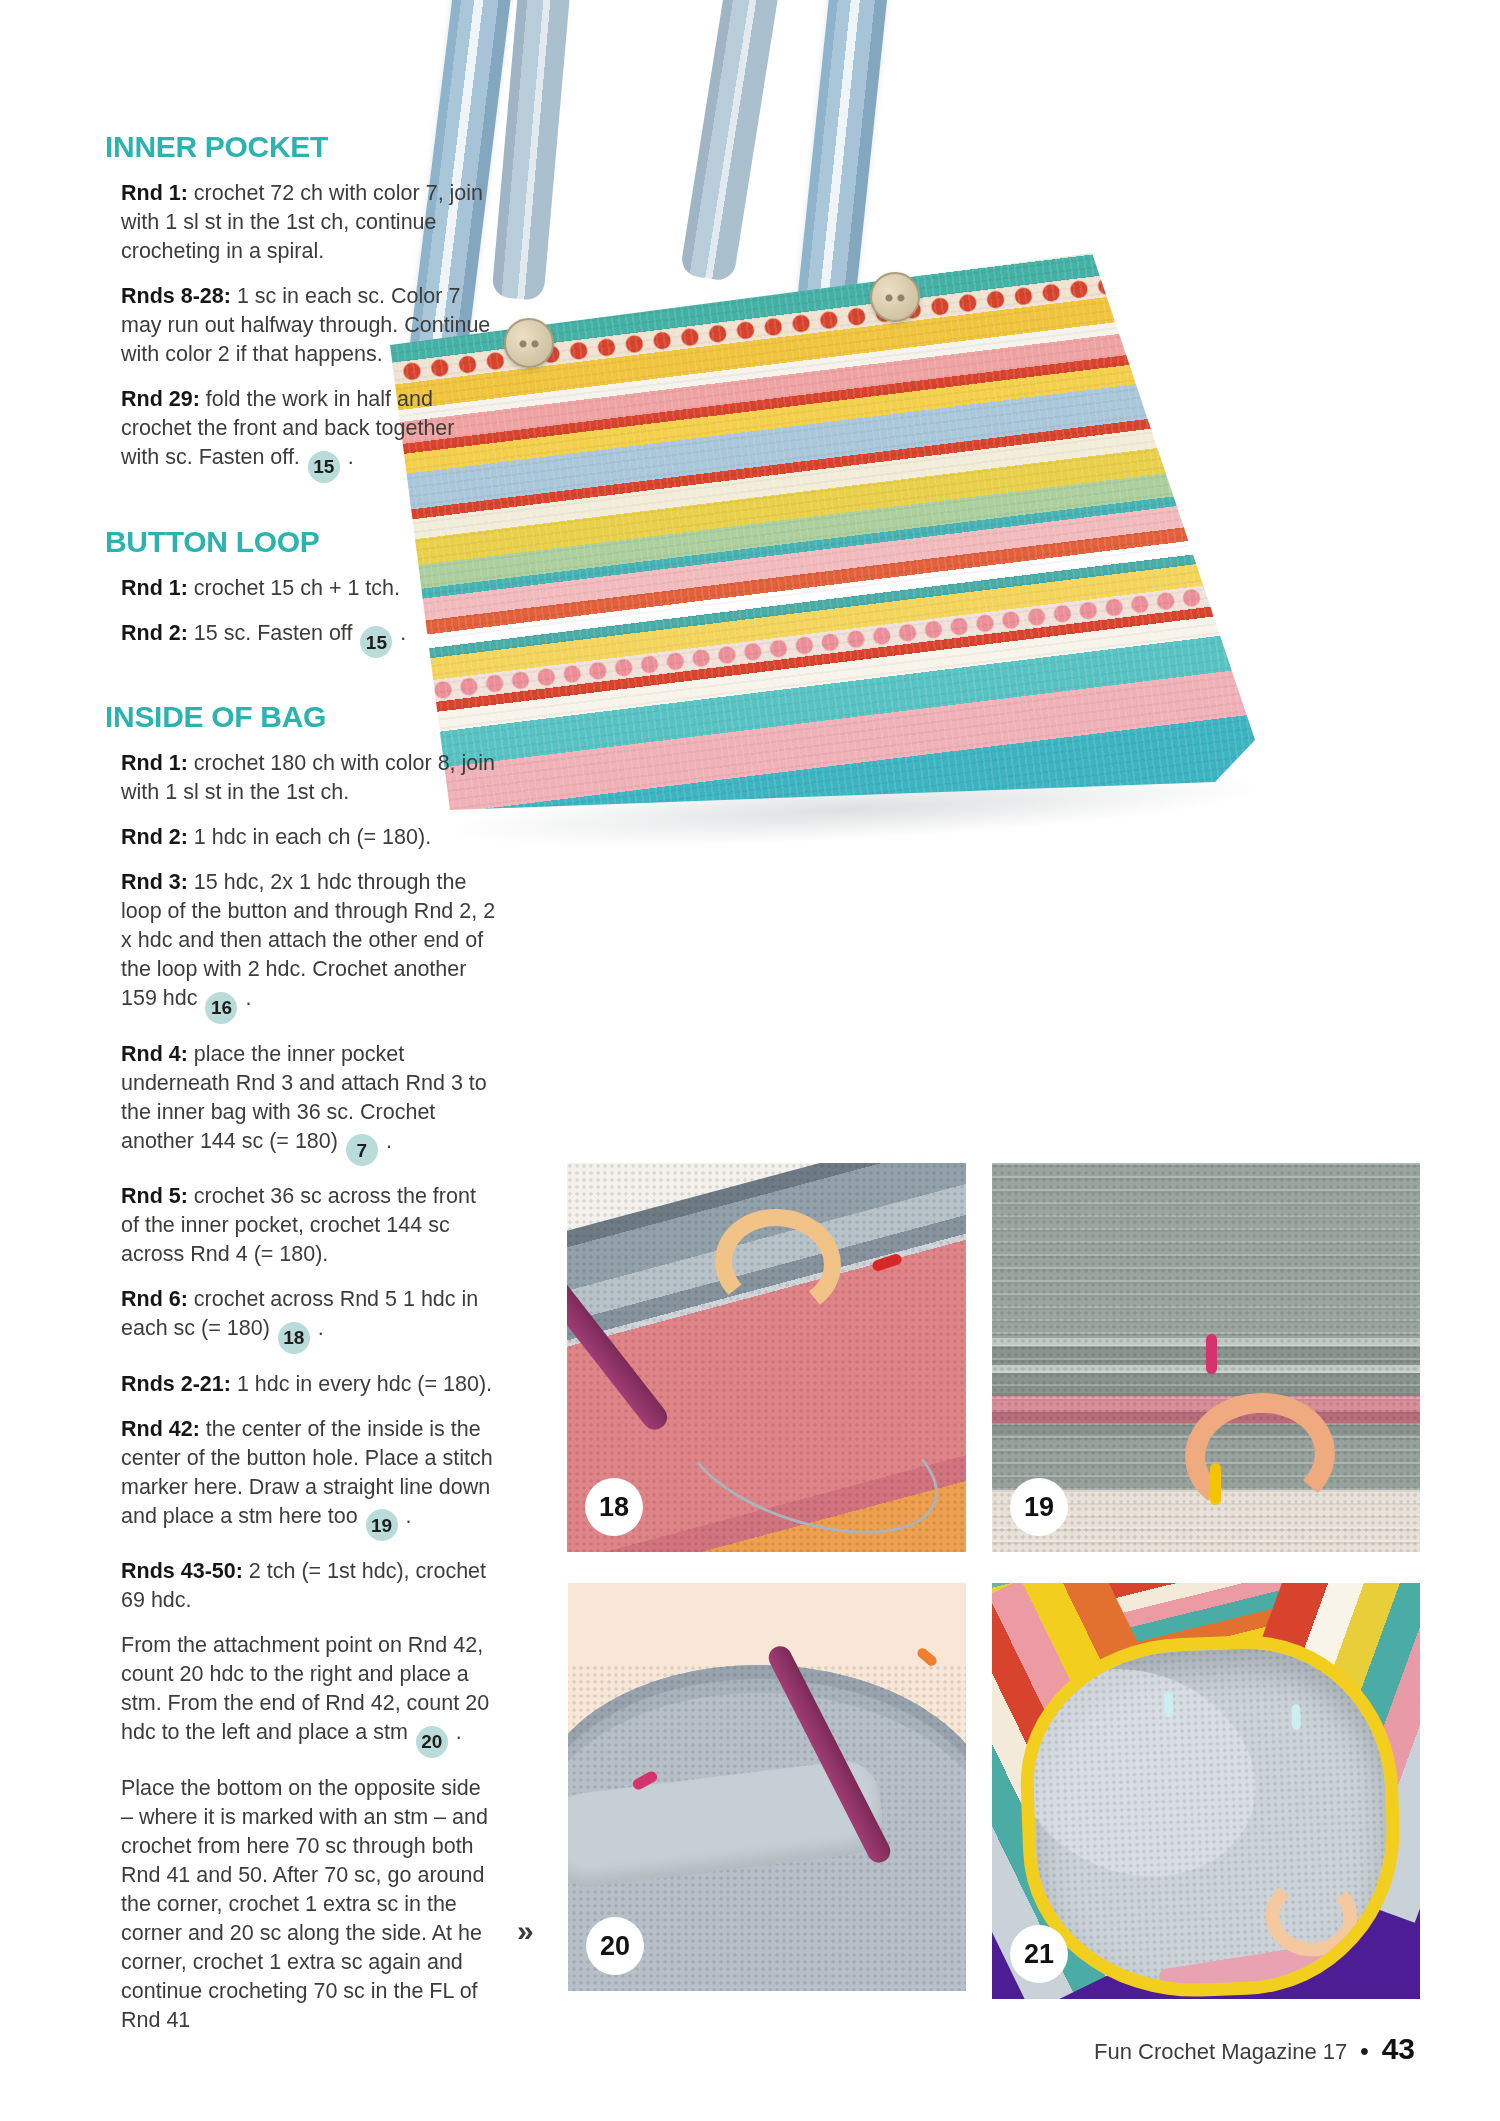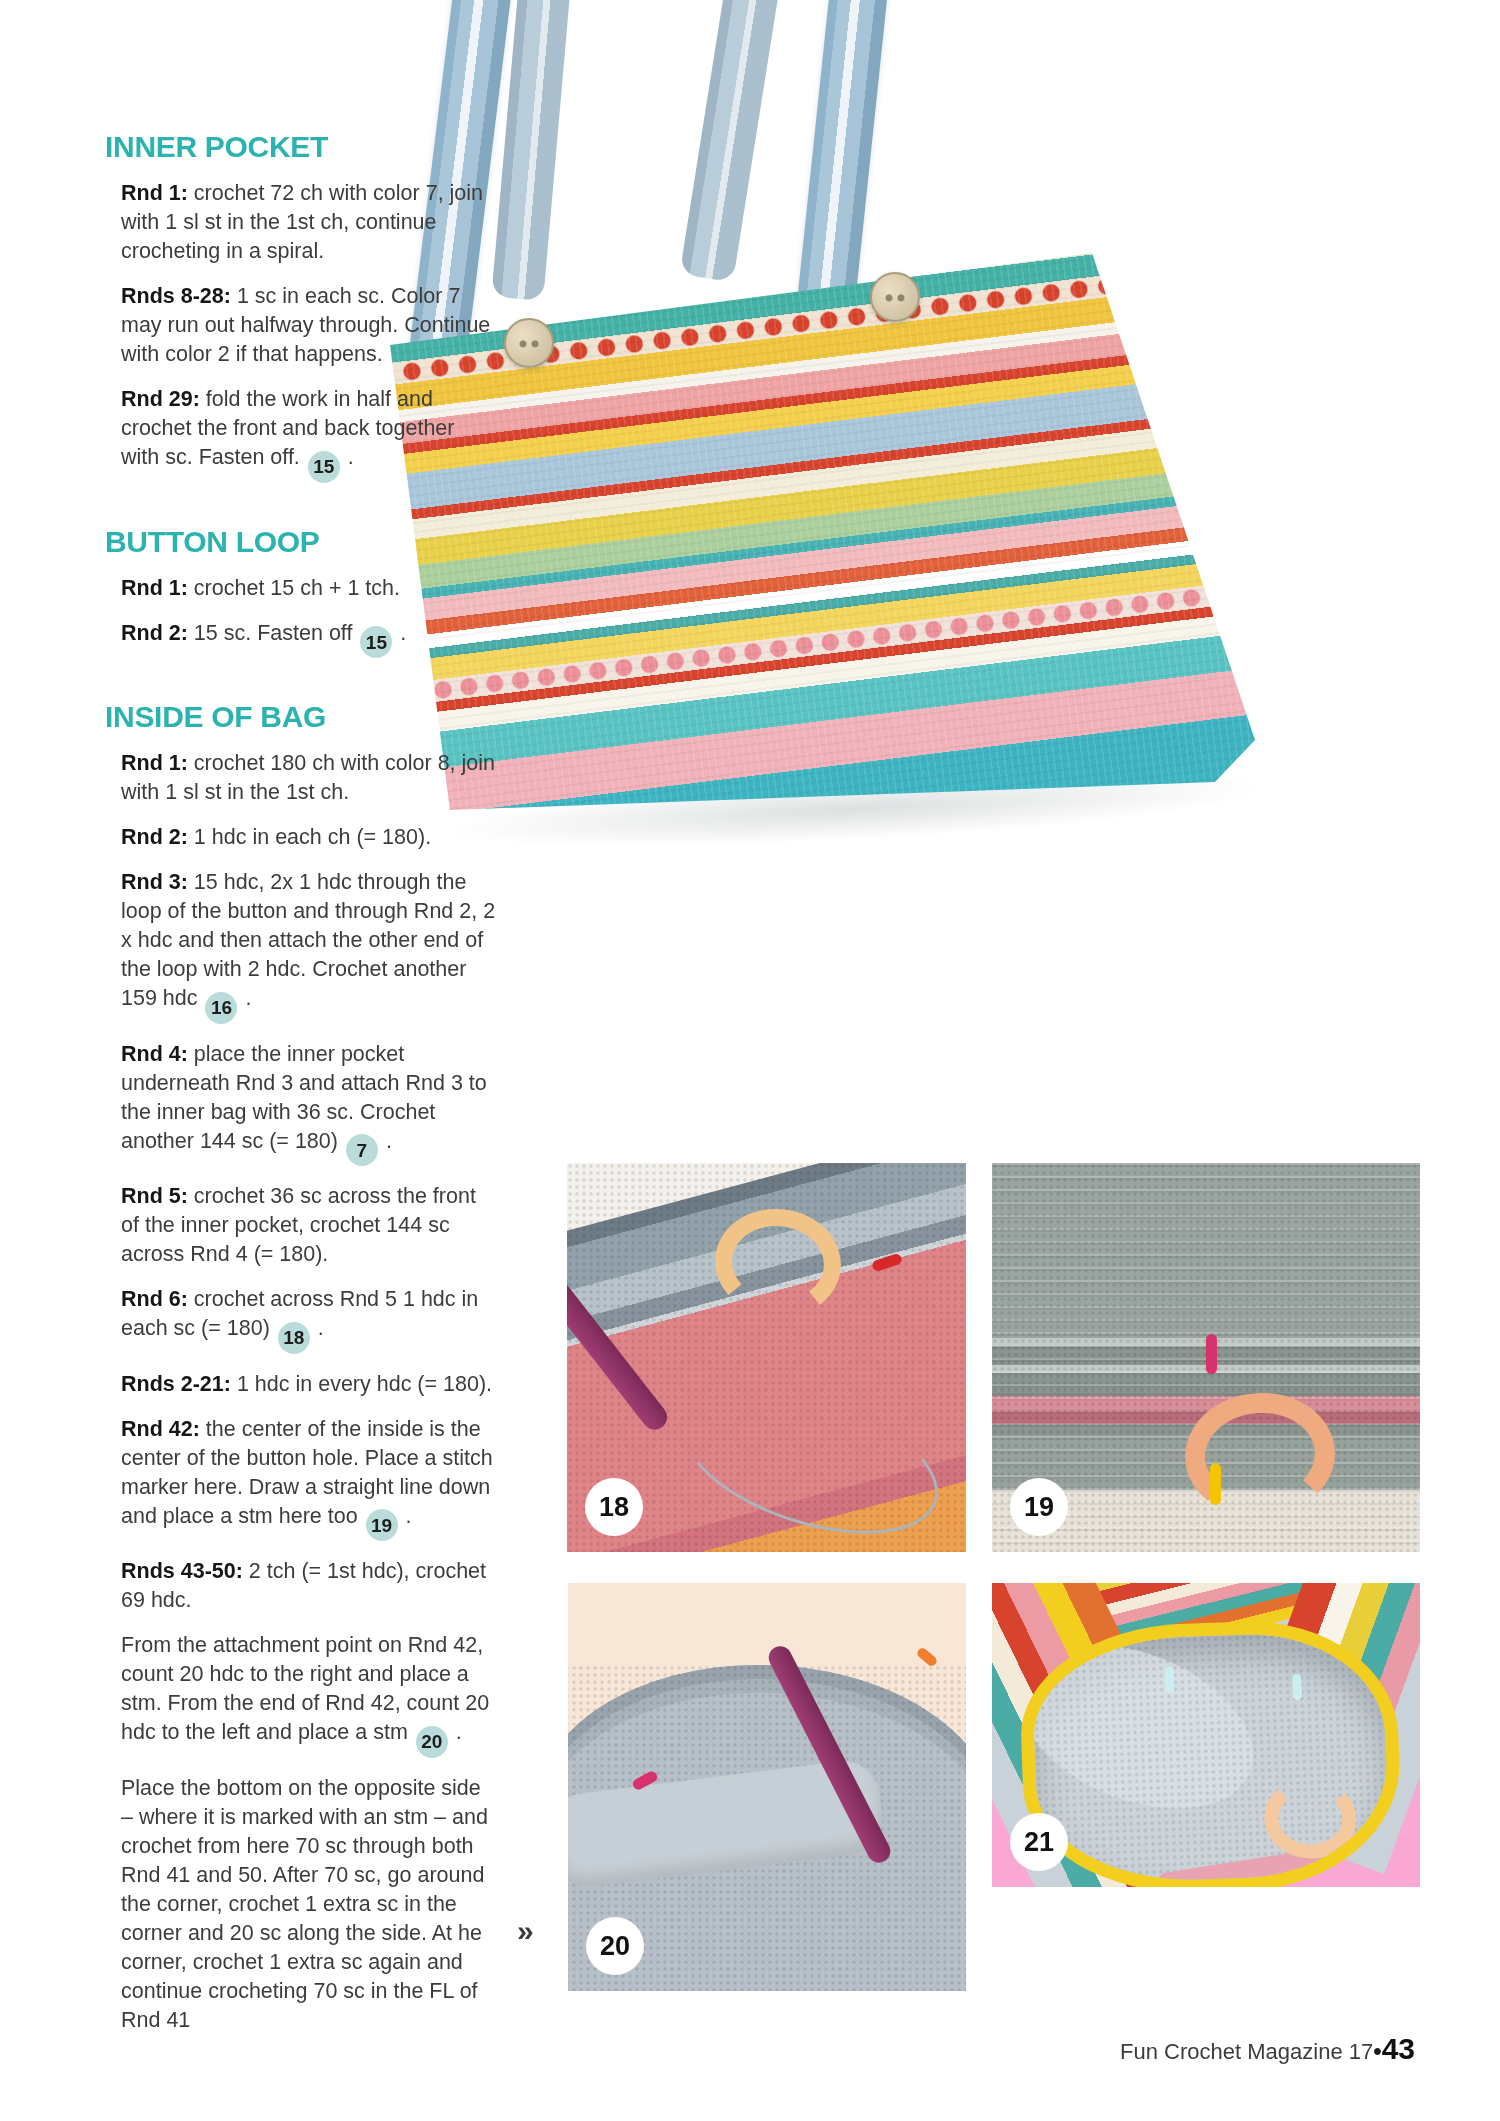--- a/index.html
+++ b/index.html
@@ -18,21 +18,21 @@
   .sec-heading{margin:0 0 9px 0;font-size:30px;line-height:33px;font-weight:800;
         color:var(--teal);letter-spacing:-0.3px;}
   .para{margin:16px;}
   .para strong{color:#161616;font-weight:700;}
   .badge{display:inline-flex;width:32px;height:32px;border-radius:50%;
         background:var(--badge-bg);color:#1d1d1b;font-weight:700;font-size:19px;
         align-items:center;justify-content:center;vertical-align:-9px;margin:0 2px;}
   .continue-marker{position:absolute;left:517px;top:1914px;font-size:30px;font-weight:700;color:#3c3c3b;}
 
   
-  .footer{position:absolute;right:85px;top:2032px;display:flex;align-items:baseline;}
+  .footer{position:absolute;right:85px;top:2032px;display:flex;align-items:baseline;gap:13px;}
   .footer .mag{font-size:22px;color:#3c3c3b;}
   .footer .dot{font-size:24px;font-weight:700;color:#1b1b1b;}
   .footer .page-num{font-size:30px;font-weight:700;color:#111;}
 
   
   .main-photo{position:absolute;left:370px;top:0;width:1060px;height:1140px;background:#fff;overflow:hidden;}
   .strap{position:absolute;border-radius:18px;transform-origin:top center;}
   .strap-front{background:linear-gradient(90deg,#8fb3cb 0 9px,#aac7da 9px 22px,#eef4f7 22px 31px,#a6c3d7 31px 46px,#84a7c0 46px 100%);
         box-shadow:0 0 6px rgba(80,100,120,.18);}
   .strap-back{background:linear-gradient(90deg,#97aec0 0 10px,#b3c8d6 10px 26px,#dfe8ee 26px 33px,#a3bac9 33px 100%);opacity:.92;}
@@ -83,21 +83,21 @@
                          radial-gradient(circle at 35% 35%, #ecdfc6, #cfc2a2 75%);
         border:2px solid #ab9d7c;box-shadow:0 2px 4px rgba(90,90,70,.3);}
   .button-left{left:134px;top:318px;}
   .button-right{left:500px;top:272px;}
 
   
   .photo{position:absolute;overflow:hidden;background:#eef0ef;}
   .p18{left:567px;top:1163px;width:399px;height:389px;background:#f4f1ec;}
   .p19{left:992px;top:1163px;width:428px;height:389px;}
   .p20{left:568px;top:1583px;width:398px;height:408px;background:#f8e7d6;}
-  .p21{left:992px;top:1583px;width:428px;height:304px;background:#f9a8d4;}
+  .p21{left:992px;top:1583px;width:428px;height:416px;background:#4c1d95;}
   .dots{position:absolute;inset:0;background-image:radial-gradient(circle at 3px 3px,rgba(30,40,50,.13) 1.4px,transparent 2.1px);
         background-size:7px 7px;pointer-events:none;}
   .pbadge{position:absolute;left:18px;bottom:16px;width:58px;height:58px;border-radius:50%;background:#fff;
         display:flex;align-items:center;justify-content:center;font-size:27px;font-weight:800;color:#111;}
   .arch{position:absolute;border-radius:50%;border-style:solid;border-bottom-color:transparent !important;}
   .hook{position:absolute;border-radius:14px;transform-origin:left center;
         background:linear-gradient(180deg,#7c2a58,#a03d74);}
   .marker{position:absolute;border-radius:6px;}
 
   

